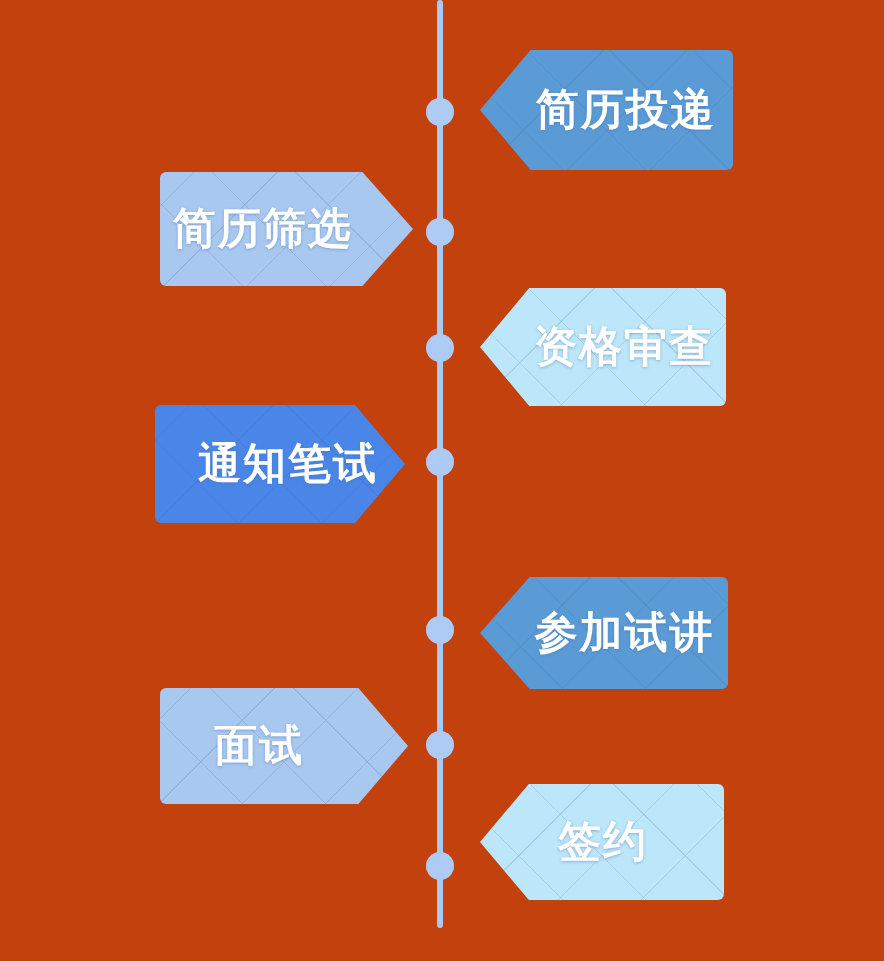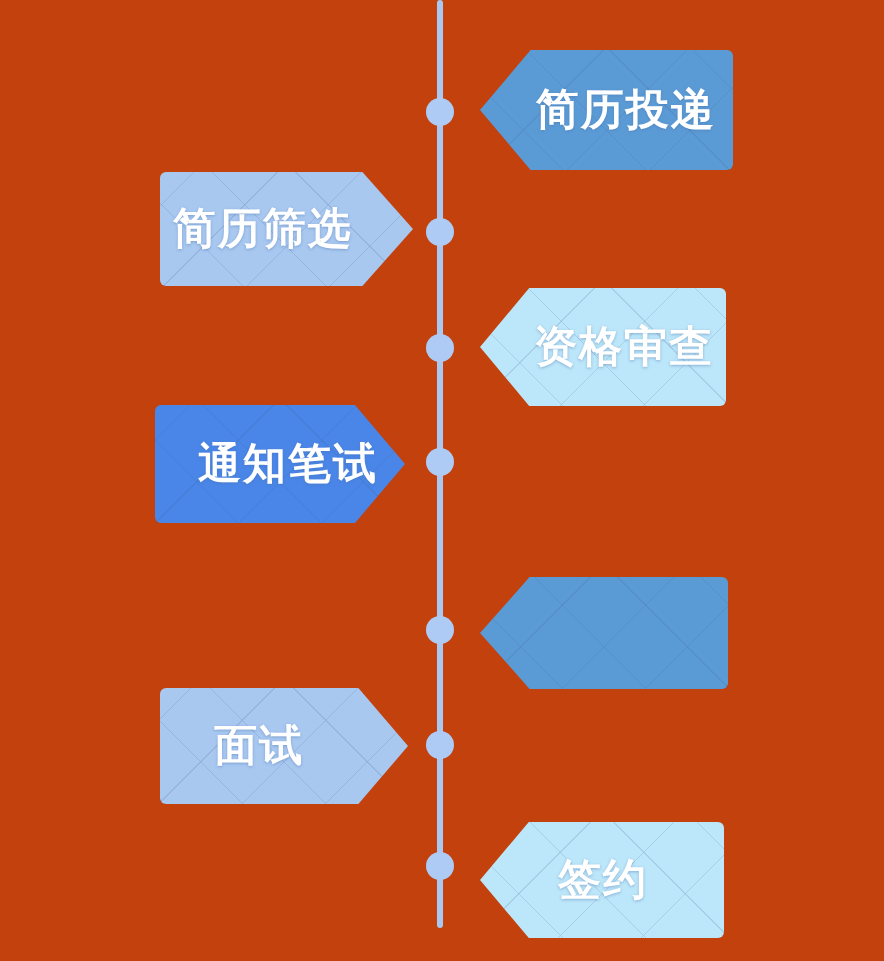--- a/index.html
+++ b/index.html
@@ -127,27 +127,28 @@
 
   <div class="node left" style="left:155px; top:405px; width:250px; height:118px;padding-left:32px;">
     <div class="shape" style="background:#4a86e8"></div>
     <div class="texture"></div>
     <div class="label">通知笔试</div>
   </div>
 
   <div class="node right" style="left:480px; top:577px; width:248px; height:112px;">
     <div class="shape" style="background:#5b9bd5"></div>
     <div class="texture"></div>
+    <div class="label">参加试讲</div>
   </div>
 
   <div class="node left center-label" style="left:160px; top:688px; width:248px; height:116px;">
     <div class="shape" style="background:#a8c8f0"></div>
     <div class="texture"></div>
     <div class="label">面试</div>
   </div>
 
-  <div class="node right" style="left:480px; top:822px; width:244px; height:116px;">
+  <div class="node right" style="left:480px; top:784px; width:244px; height:116px;">
     <div class="shape" style="background:#bce6f9"></div>
     <div class="texture"></div>
     <div class="label" style="margin-left:32%">签约</div>
   </div>
 
 </div>
 
 </body></html>

